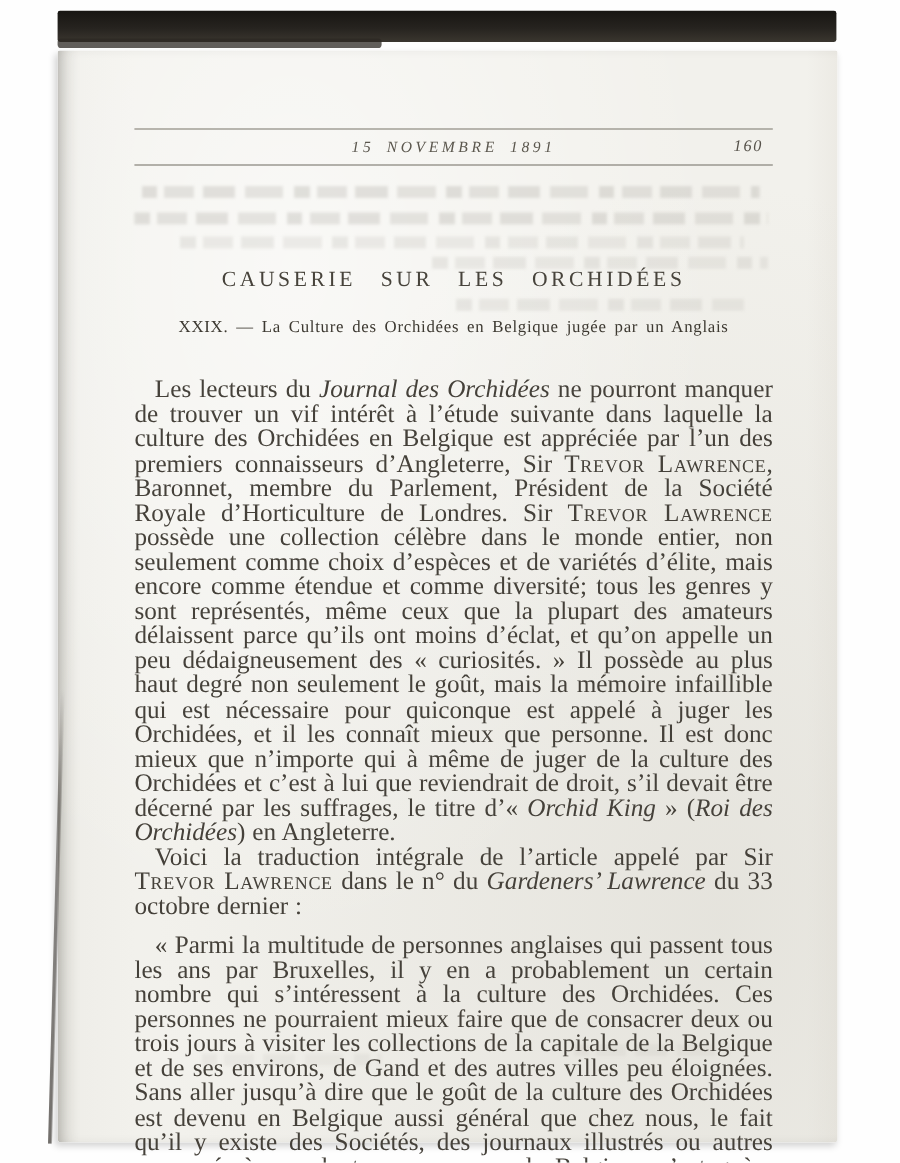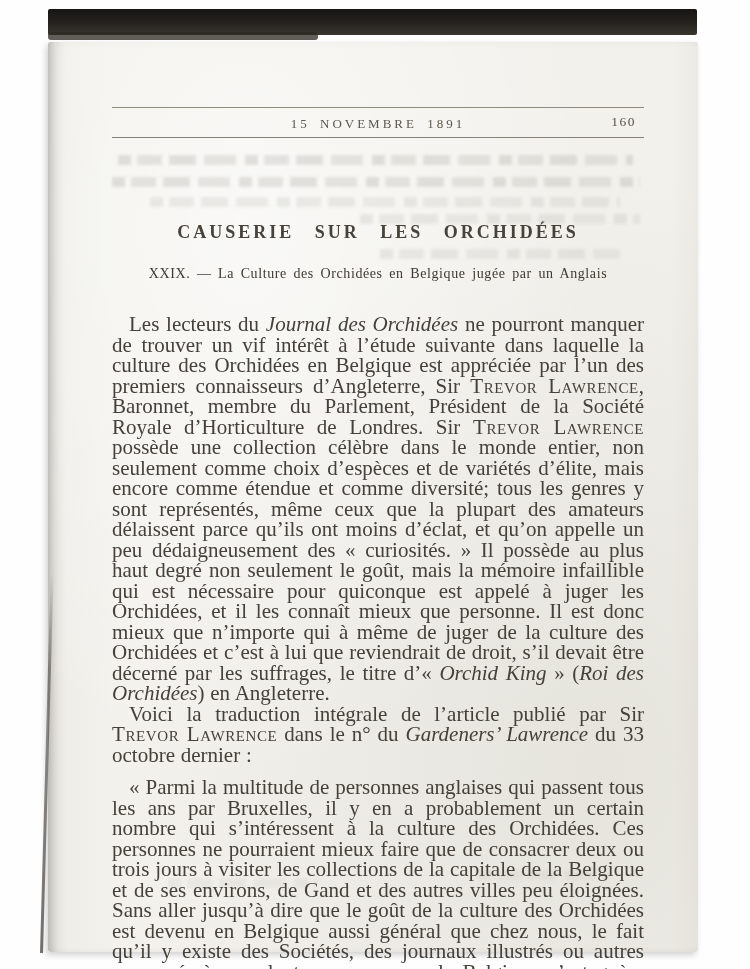--- a/index.html
+++ b/index.html
@@ -48,33 +48,34 @@
     filter:blur(1.4px);
     opacity:.30;
   }
   .ghost.faint{opacity:.20;}
   
   .scan-header{
     position:absolute;left:64px;top:65px;width:532px;
     border-top:1px solid #8d8a80;
     border-bottom:1px solid #85827a;
     color:#55524a;
+    font-style:italic;
   }
   .header-row{position:relative;padding:6px 0 5px 0;text-align:center;}
   .journal-date{
     font-size:13px;letter-spacing:3px;word-spacing:4px;color:#5b574e;
   }
   .page-number{
     position:absolute;right:8px;top:6px;
     font-size:13.5px;letter-spacing:1.5px;color:#56524a;
   }
   .article-title{
     position:absolute;left:64px;top:180px;width:532px;
     text-align:center;font-size:18px;color:#47433b;
-    letter-spacing:3px;word-spacing:13px;font-weight:bold;margin:0;
+    letter-spacing:3px;word-spacing:13px;font-weight:normal;margin:0;
   }
   .article-subtitle{
     position:absolute;left:34px;top:224px;width:592px;
     text-align:center;font-size:14px;color:#3d3931;font-weight:normal;
     letter-spacing:0.6px;word-spacing:2.5px;margin:0;
   }
   .article-body{
     position:absolute;left:64px;top:272px;width:532px;
     font-size:21px;line-height:20.5px;color:#45413a;
     text-align:justify;word-spacing:0.5px;
@@ -107,20 +108,20 @@
         <span class="journal-date">15 NOVEMBRE 1891</span>
         <span class="page-number">160</span>
       </div>
     </div>
 
     <h1 class="article-title">CAUSERIE SUR LES ORCHIDÉES</h1>
     <h2 class="article-subtitle">XXIX. — La Culture des Orchidées en Belgique jugée par un Anglais</h2>
 
     <div class="article-body">
         <p class="para"><span>Les lecteurs du </span><span class="italic">Journal des Orchidées</span><span> ne pourront manquer de trouver un vif intérêt à l’étude suivante dans laquelle la culture des Orchidées en Belgique est appréciée par l’un des premiers connaisseurs d’Angleterre, Sir </span><span class="smallcaps">Trevor Lawrence</span><span>, Baronnet, membre du Parlement, Président de la Société Royale d’Horticulture de Londres. Sir </span><span class="smallcaps">Trevor Lawrence</span><span> possède une collection célèbre dans le monde entier, non seulement comme choix d’espèces et de variétés d’élite, mais encore comme étendue et comme diversité; tous les genres y sont représentés, même ceux que la plupart des amateurs délaissent parce qu’ils ont moins d’éclat, et qu’on appelle un peu dédaigneusement des « curiosités. » Il possède au plus haut degré non seulement le goût, mais la mémoire infaillible qui est nécessaire pour quiconque est appelé à juger les Orchidées, et il les connaît mieux que personne. Il est donc mieux que n’importe qui à même de juger de la culture des Orchidées et c’est à lui que reviendrait de droit, s’il devait être décerné par les suffrages, le titre d’« </span><span class="italic">Orchid King</span><span> » (</span><span class="italic">Roi des Orchidées</span><span>) en Angleterre.</span></p>
-        <p class="para"><span>Voici la traduction intégrale de l’article publié par Sir </span><span class="smallcaps">Trevor Lawrence</span><span> dans le n° du </span><span class="italic">Gardeners’ Lawrence</span><span> du 33 octobre dernier :</span></p>
+        <p class="para"><span>Voici la traduction intégrale de l’article appelé par Sir </span><span class="smallcaps">Trevor Lawrence</span><span> dans le n° du </span><span class="italic">Gardeners’ Lawrence</span><span> du 33 octobre dernier :</span></p>
         <p class="para gap"><span>« Parmi la multitude de personnes anglaises qui passent tous les ans par Bruxelles, il y en a probablement un certain nombre qui s’intéressent à la culture des Orchidées. Ces personnes ne pourraient mieux faire que de consacrer deux ou trois jours à visiter les collections de la capitale de la Belgique et de ses environs, de Gand et des autres villes peu éloignées. Sans aller jusqu’à dire que le goût de la culture des Orchidées est devenu en Belgique aussi général que chez nous, le fait qu’il y existe des Sociétés, des journaux illustrés ou autres consacrés à ces plantes, prouve que la Belgique n’est guère moins avancée. Vers le milieu de septembre, j’ai passé deux jours — délai insuffisant, mais qu’il ne m’était pas possible de prolonger — à visiter la col-</span></p>
       </div>
 
   </div>
 
   <div class="edge-line"></div>
 </div>
 
 </body></html>

